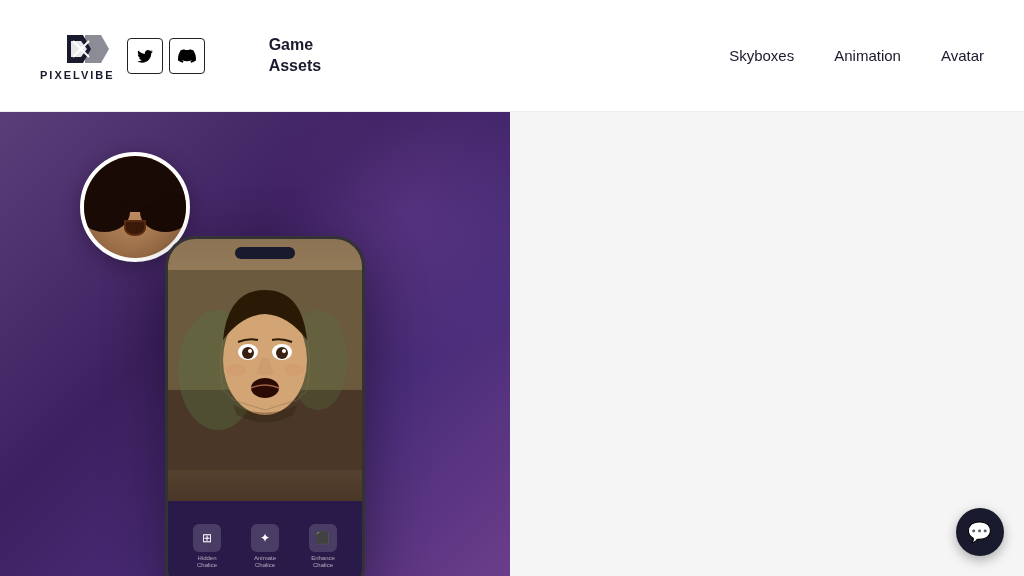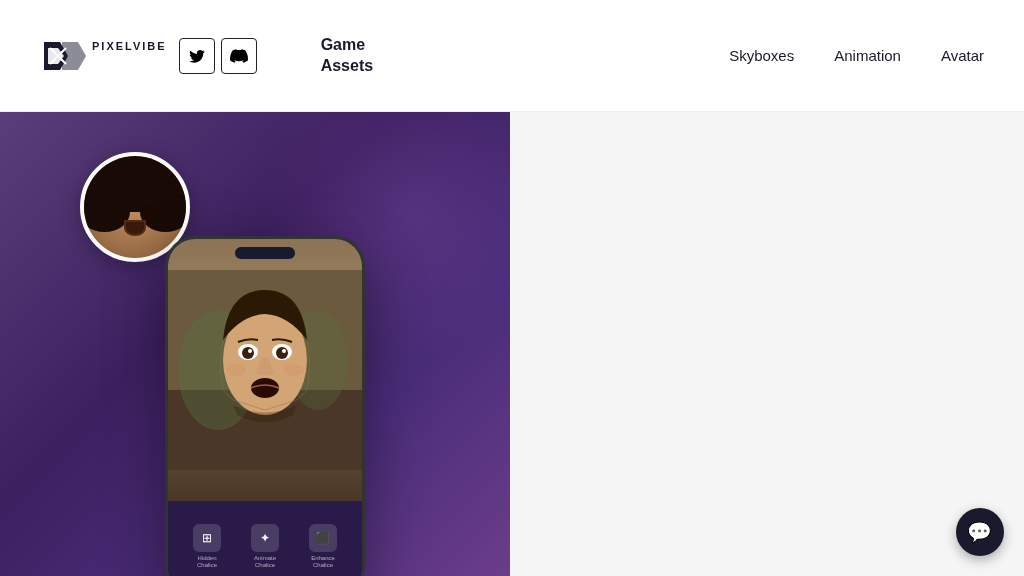--- a/index.html
+++ b/index.html
@@ -30,22 +30,22 @@
 
     .logo-area {
       display: flex;
       align-items: center;
       gap: 12px;
       margin-right: 20px;
     }
 
     .logo-img {
       display: flex;
-      flex-direction: row;
-      align-items: flex-start;
+      flex-direction: column;
+      align-items: flex-end;
     }
 
     .logo-mark {
       width: 52px;
       height: 36px;
     }
 
     .logo-text {
       font-size: 11px;
       font-weight: 700;

